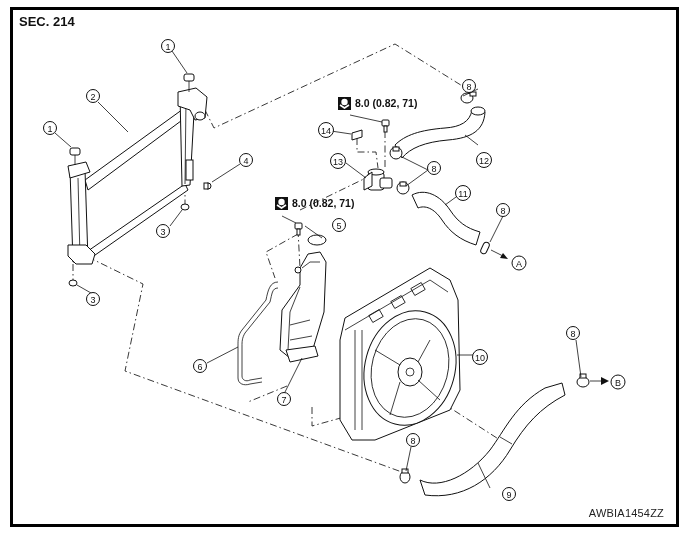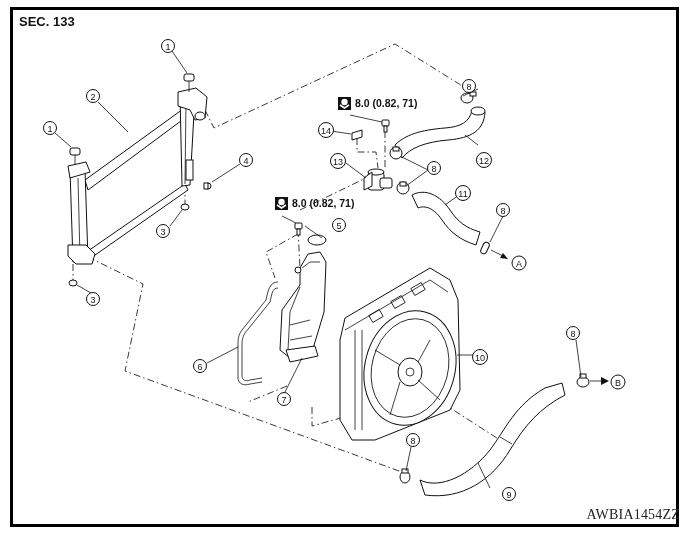--- a/index.html
+++ b/index.html
@@ -1,32 +1,32 @@
 <!DOCTYPE html>
 <html><head>
 <meta charset="utf-8">
 <style>
   html, body { margin: 0; padding: 0; background: #ffffff; }
   body { width: 686px; height: 533px; position: relative; overflow: hidden; font-family: "Liberation Sans", sans-serif; }
   #frame { position: absolute; left: 10px; top: 7px; width: 663px; height: 514px; border: 3px solid #000; box-sizing: content-box; }
   #sec-label { position: absolute; left: 19px; top: 14px; font-weight: bold; font-size: 13px; color: #111; font-family: "Liberation Sans", sans-serif; }
-  #fig-code { position: absolute; right: 6px; top: 507px; font-size: 14px; color: #222; font-family: Liberation Serif, serif; letter-spacing: 0.2px; }
+  #fig-code { position: absolute; right: 22px; top: 507px; font-size: 11px; color: #222; font-family: Liberation Sans, sans-serif; letter-spacing: 0.2px; }
   svg#diagram { position: absolute; left: 0; top: 0; }
   .torque-label { font-family: "Liberation Sans", sans-serif; font-size: 10.5px; font-weight: bold; fill: #111; }
   .callout-num { font-family: "Liberation Sans", sans-serif; font-size: 9px; fill: #111; text-anchor: middle; dominant-baseline: central; }
   .part { fill: #fff; stroke: #111; stroke-width: 1; }
   .thin { fill: none; stroke: #111; stroke-width: 0.8; }
   .leader { fill: none; stroke: #111; stroke-width: 0.8; }
   .dash { fill: none; stroke: #222; stroke-width: 0.9; stroke-dasharray: 7 3 1.5 3; }
 </style>
 </head>
 <body>
 
 <div id="frame"></div>
-<div id="sec-label">SEC. 133</div>
+<div id="sec-label">SEC. 214</div>
 <div id="fig-code">AWBIA1454ZZ</div>
 
 <svg id="diagram" width="686" height="533" viewBox="0 0 686 533">
 
   <g>
     <polyline class="dash" points="205,110 214,128 395,44 472,92"></polyline>
     <polyline class="dash" points="88,257 143,284 125,371 410,475"></polyline>
     <polyline class="dash" points="298,234 266,252 275,278"></polyline>
     <polyline class="dash" points="287,386 248,402"></polyline>
     <polyline class="dash" points="312,407 312,426 355,414"></polyline>

